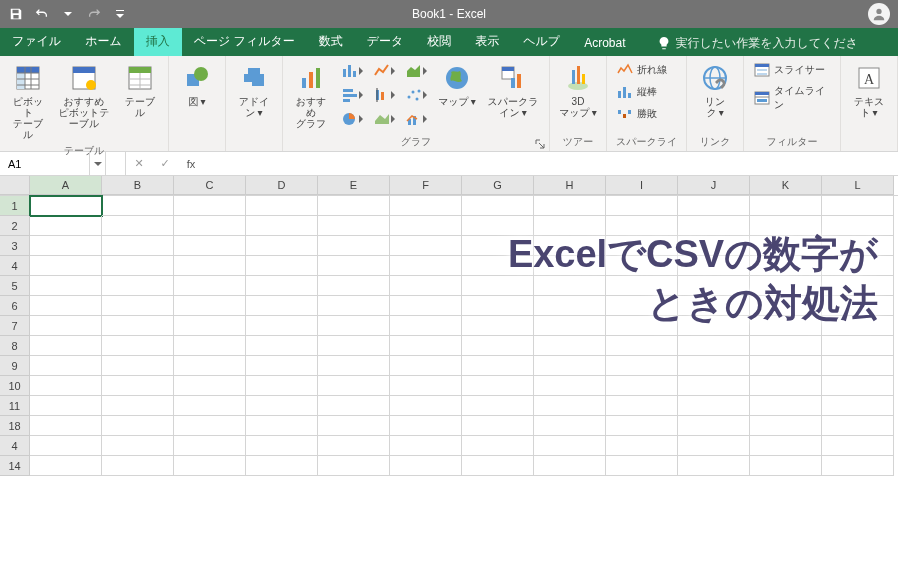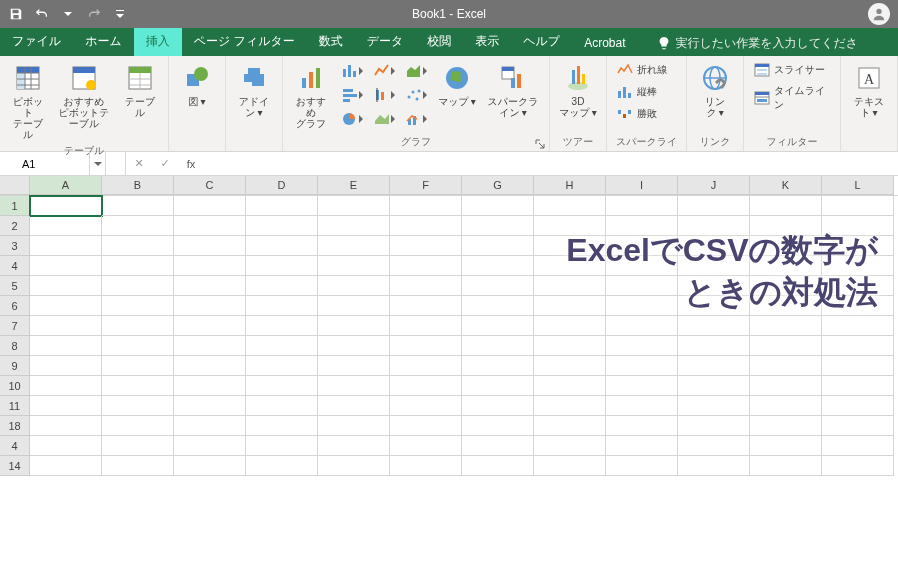--- a/index.html
+++ b/index.html
@@ -35,41 +35,41 @@
 .mini-col { display:flex; flex-direction:column; gap:2px; }
 .mini-btn { display:flex; align-items:center; gap:4px; padding:2px 4px; cursor:pointer; font-size:10px; color:#444; }
 .mini-btn .mico { width:16px; height:16px; display:flex; align-items:center; justify-content:center; }
 .chart-grid { display:grid; grid-template-columns: repeat(3, 30px); grid-template-rows: repeat(3, 22px); gap:2px; }
 .chart-cell { display:flex; align-items:center; justify-content:center; cursor:pointer; }
 .dialog-launcher { position:absolute; bottom:2px; right:4px; cursor:pointer; }
 .group-rel { position:relative; }
 
 
 .formula-bar { height: 24px; border-bottom: 1px solid #d6d6d6; display:flex; align-items:stretch; background:#fff; }
-.name-box { width:90px; border-right:1px solid #d6d6d6; display:flex; align-items:center; padding:0 22px; }
+.name-box { width:90px; border-right:1px solid #d6d6d6; display:flex; align-items:center; padding:0 8px; }
 .name-box input { border:none; width:100%; font-size:11px; outline:none; }
 .name-drop { width:16px; border-right:1px solid #d6d6d6; display:flex; align-items:center; justify-content:center; cursor:pointer; }
 .fb-sep { width:20px; border-right:1px solid #d6d6d6; }
 .fb-btn { width:26px; display:flex; align-items:center; justify-content:center; color:#999; cursor:pointer; }
 .fb-input { flex:1; border:none; padding:0 6px; outline:none; }
 
 
 .grid-wrap { position:relative; background:#fff; }
 .col-headers { display:flex; height:20px; border-bottom:1px solid #d4d4d4; }
 .corner { width:30px; background:#e6e6e6; border-right:1px solid #ccc; border-bottom:1px solid #ccc; }
 .col-h { width:72px; background:#e6e6e6; border-right:1px solid #ccc; border-bottom:1px solid #ccc; display:flex; align-items:center; justify-content:center; color:#444; }
 .col-h.active { background:#d3e5d3; }
 .row { display:flex; height:20px; }
 .row-h { width:30px; background:#e6e6e6; border-right:1px solid #ccc; border-bottom:1px solid #ccc; display:flex; align-items:center; justify-content:center; color:#444; }
 .row-h.active { background:#d3e5d3; }
 .cell { width:72px; border-right:1px solid #d4d4d4; border-bottom:1px solid #d4d4d4; }
 .cell.selected { outline:2px solid #217346; outline-offset:-1px; }
 
 
-.overlay { position:absolute; top:230px; right:20px; text-align:right; font-weight:bold; font-size:32px; line-height:1.3; color:#4a4570; text-shadow: 0 0 20px rgba(255,255,255,1), 0 0 6px rgba(255,255,255,1); pointer-events:none;margin-left:12px; }
+.overlay { position:absolute; top:230px; right:20px; text-align:right; font-weight:bold; font-size:38px; line-height:1.3; color:#4a4570; text-shadow: 0 0 20px rgba(255,255,255,1), 0 0 6px rgba(255,255,255,1); pointer-events:none;margin-left:12px; }
 
 svg { display:block; }
 </style>
 </head>
 <body>
 
 <div class="title-bar">
   <div class="qat">
     <div class="qat-btn">
         <svg width="14" height="14" viewBox="0 0 16 16">

